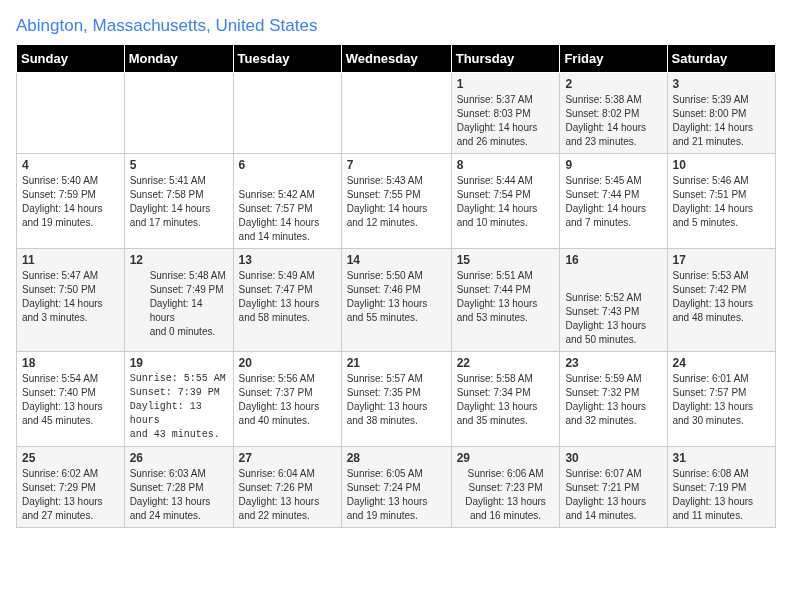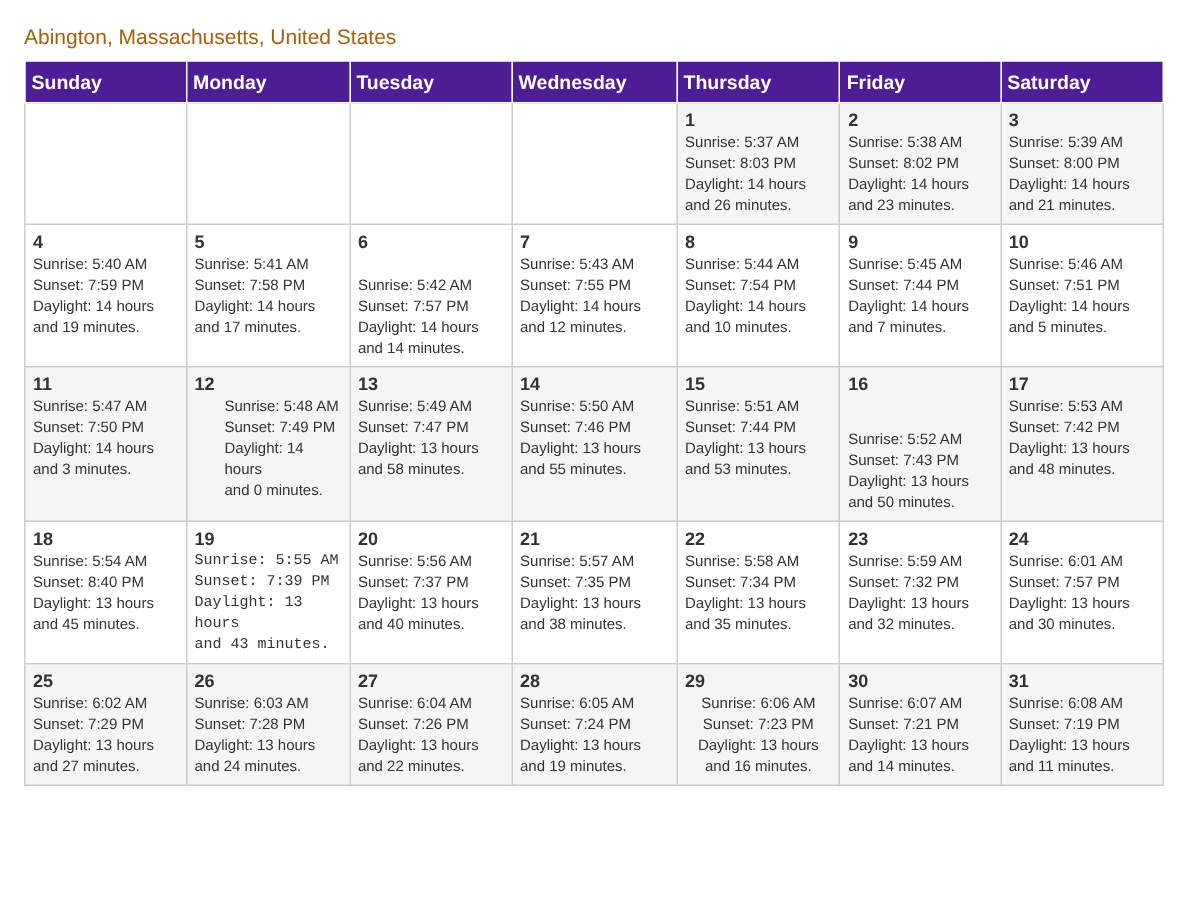--- a/index.html
+++ b/index.html
@@ -23,29 +23,29 @@
     }
     .title-area {
       text-align: right;
     }
     .month-title {
       font-size: 36px;
       font-weight: normal;
       color: #222;
     }
     .location-title {
-      font-size: 14px;
-      color: #a16207;
+      font-size: 17px;
+      color: #3b82f6;
     }
     table {
       width: 100%;
       border-collapse: collapse;
     }
     thead tr th {
-      background-color: #4c1d95;
+      background-color: #000000;
       color: #fff;
       font-size: 13px;
       font-weight: bold;
       padding: 6px 4px;
       text-align: left;
       border: 1px solid #fff;
     }
     tbody tr td {
       vertical-align: top;
       padding: 4px 5px;
@@ -225,21 +225,21 @@
           <div class="day-info" style="white-space: pre-line;">Sunrise: 5:53 AM
 Sunset: 7:42 PM
 Daylight: 13 hours
 and 48 minutes.</div>
         </td>
       </tr>
       <tr>
         <td>
           <span class="day-number">18</span>
           <div class="day-info" style="white-space: pre-line;">Sunrise: 5:54 AM
-Sunset: 8:40 PM
+Sunset: 7:40 PM
 Daylight: 13 hours
 and 45 minutes.</div>
         </td>
         <td>
           <span class="day-number">19</span>
           <div class="day-info" style="white-space: pre-line; font-family: Liberation Mono, monospace;">Sunrise: 5:55 AM
 Sunset: 7:39 PM
 Daylight: 13 hours
 and 43 minutes.</div>
         </td>

